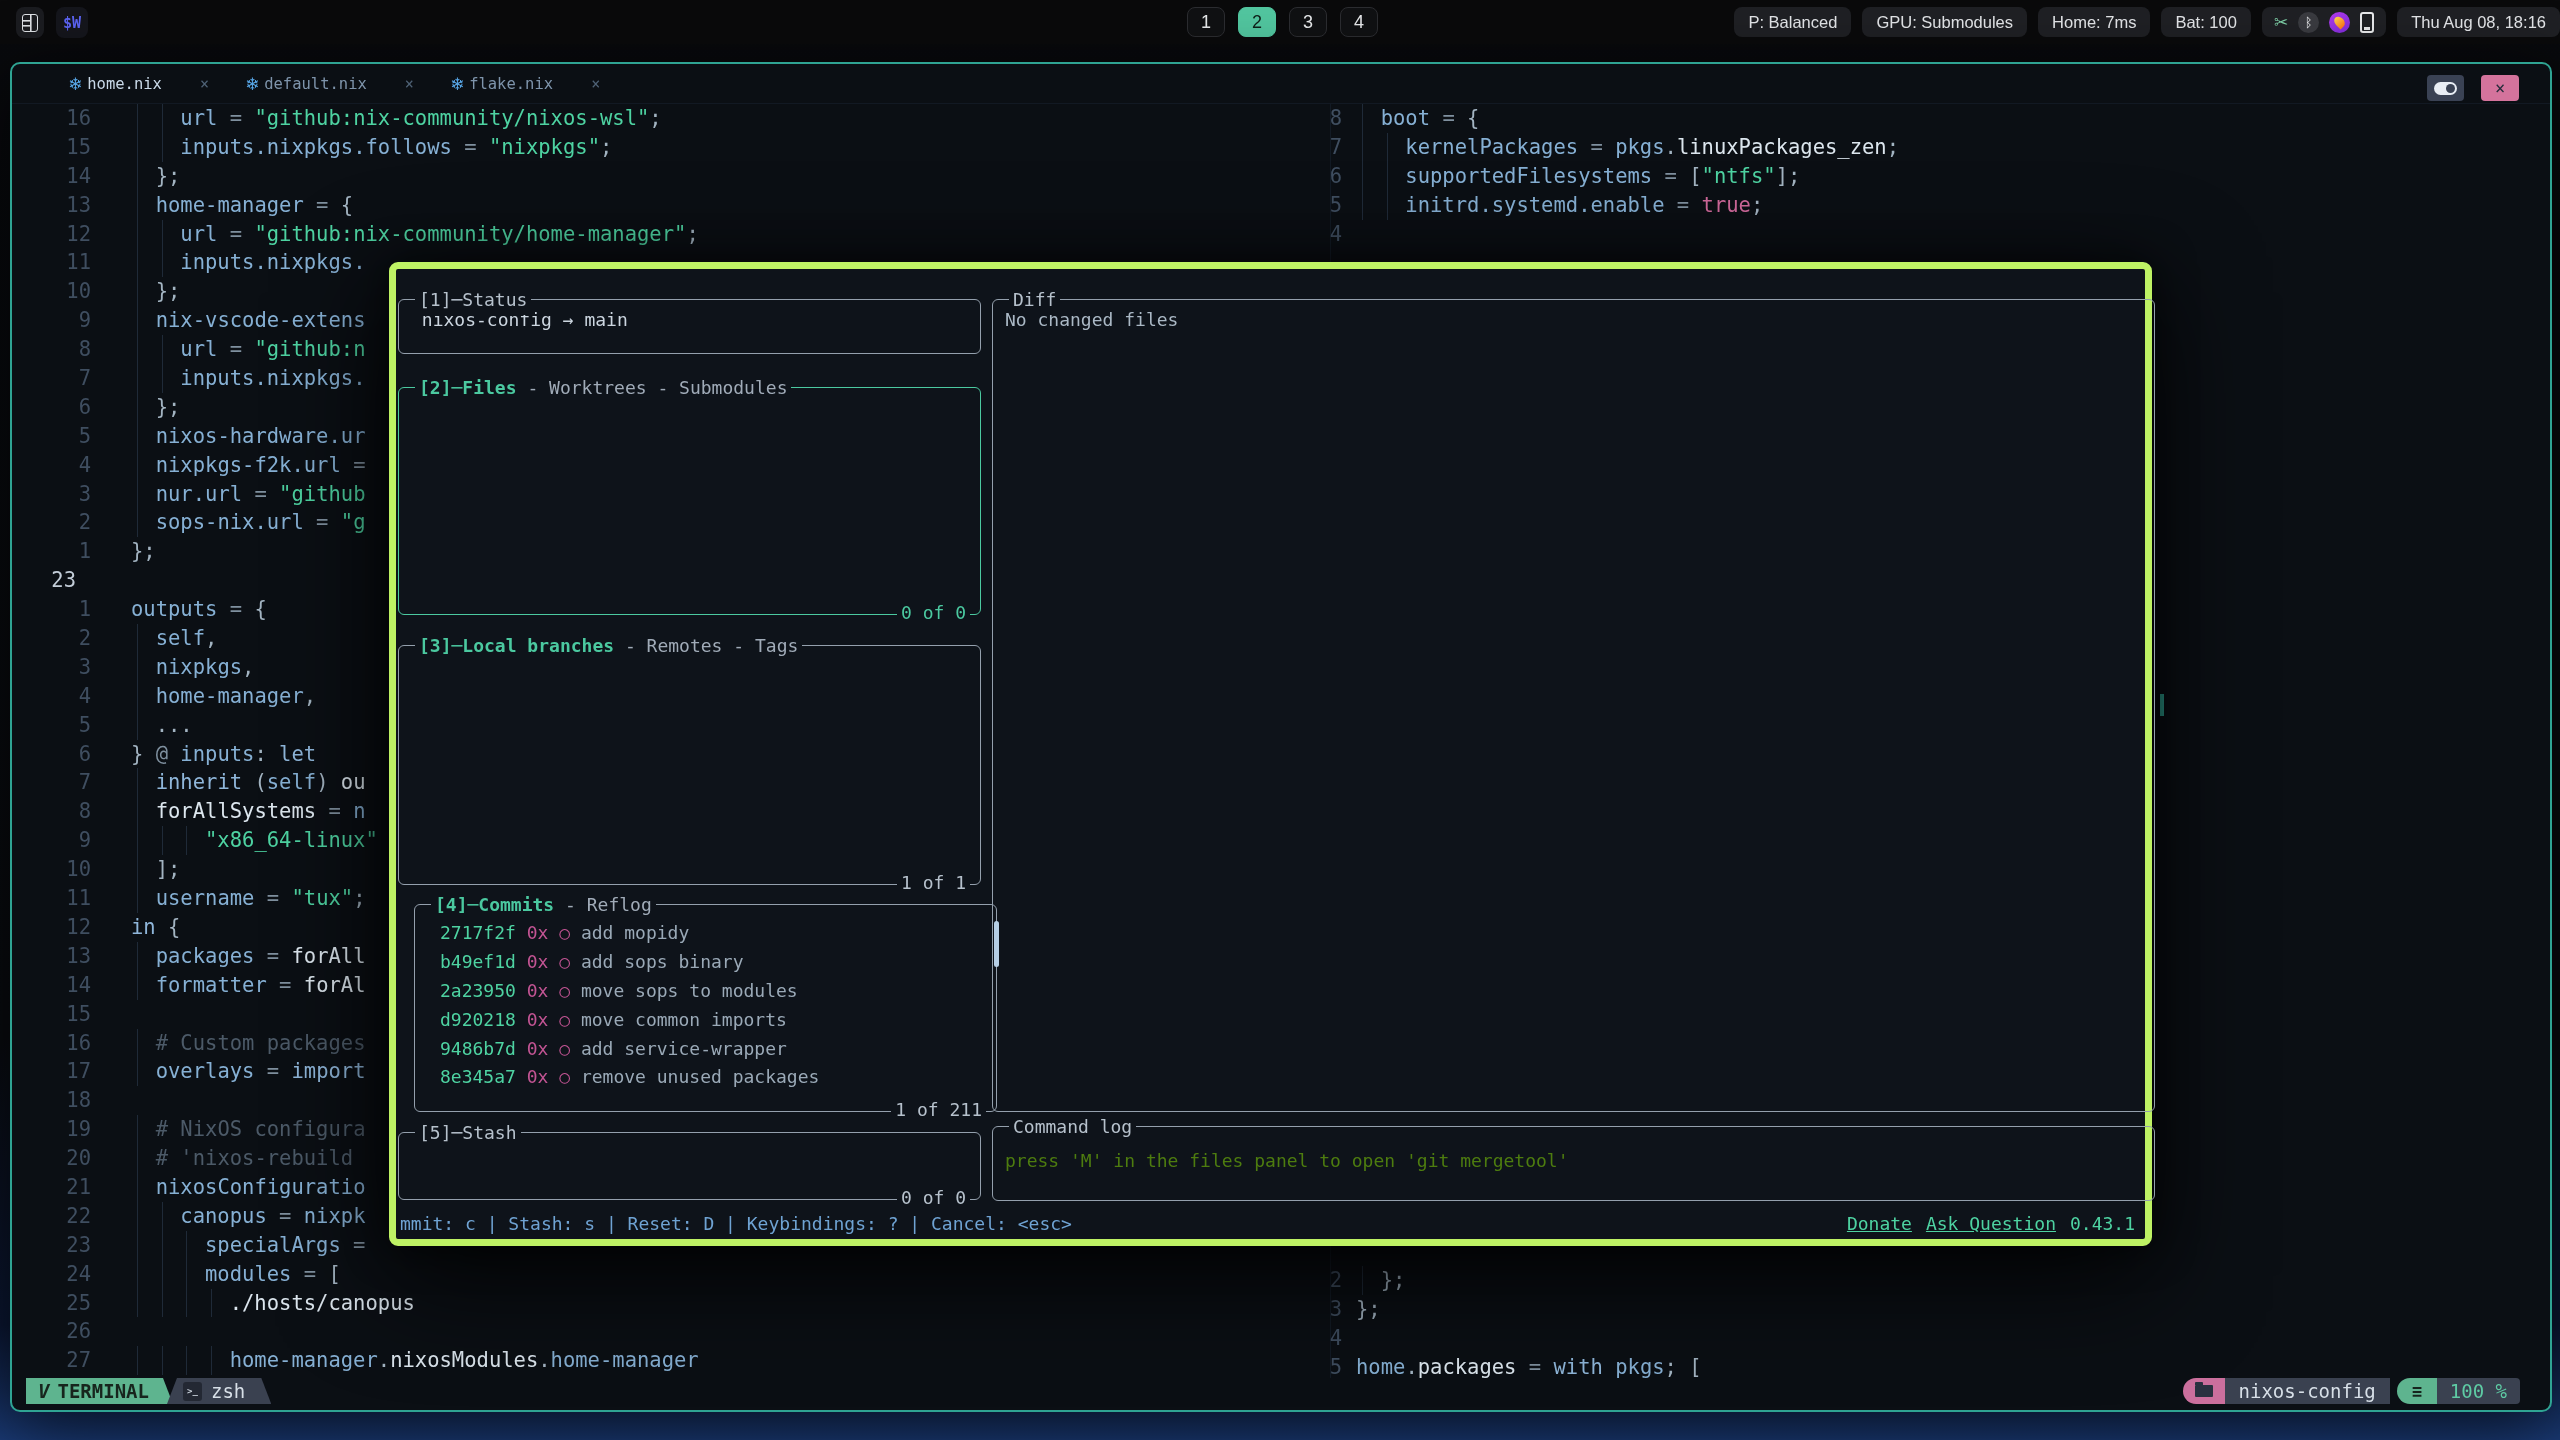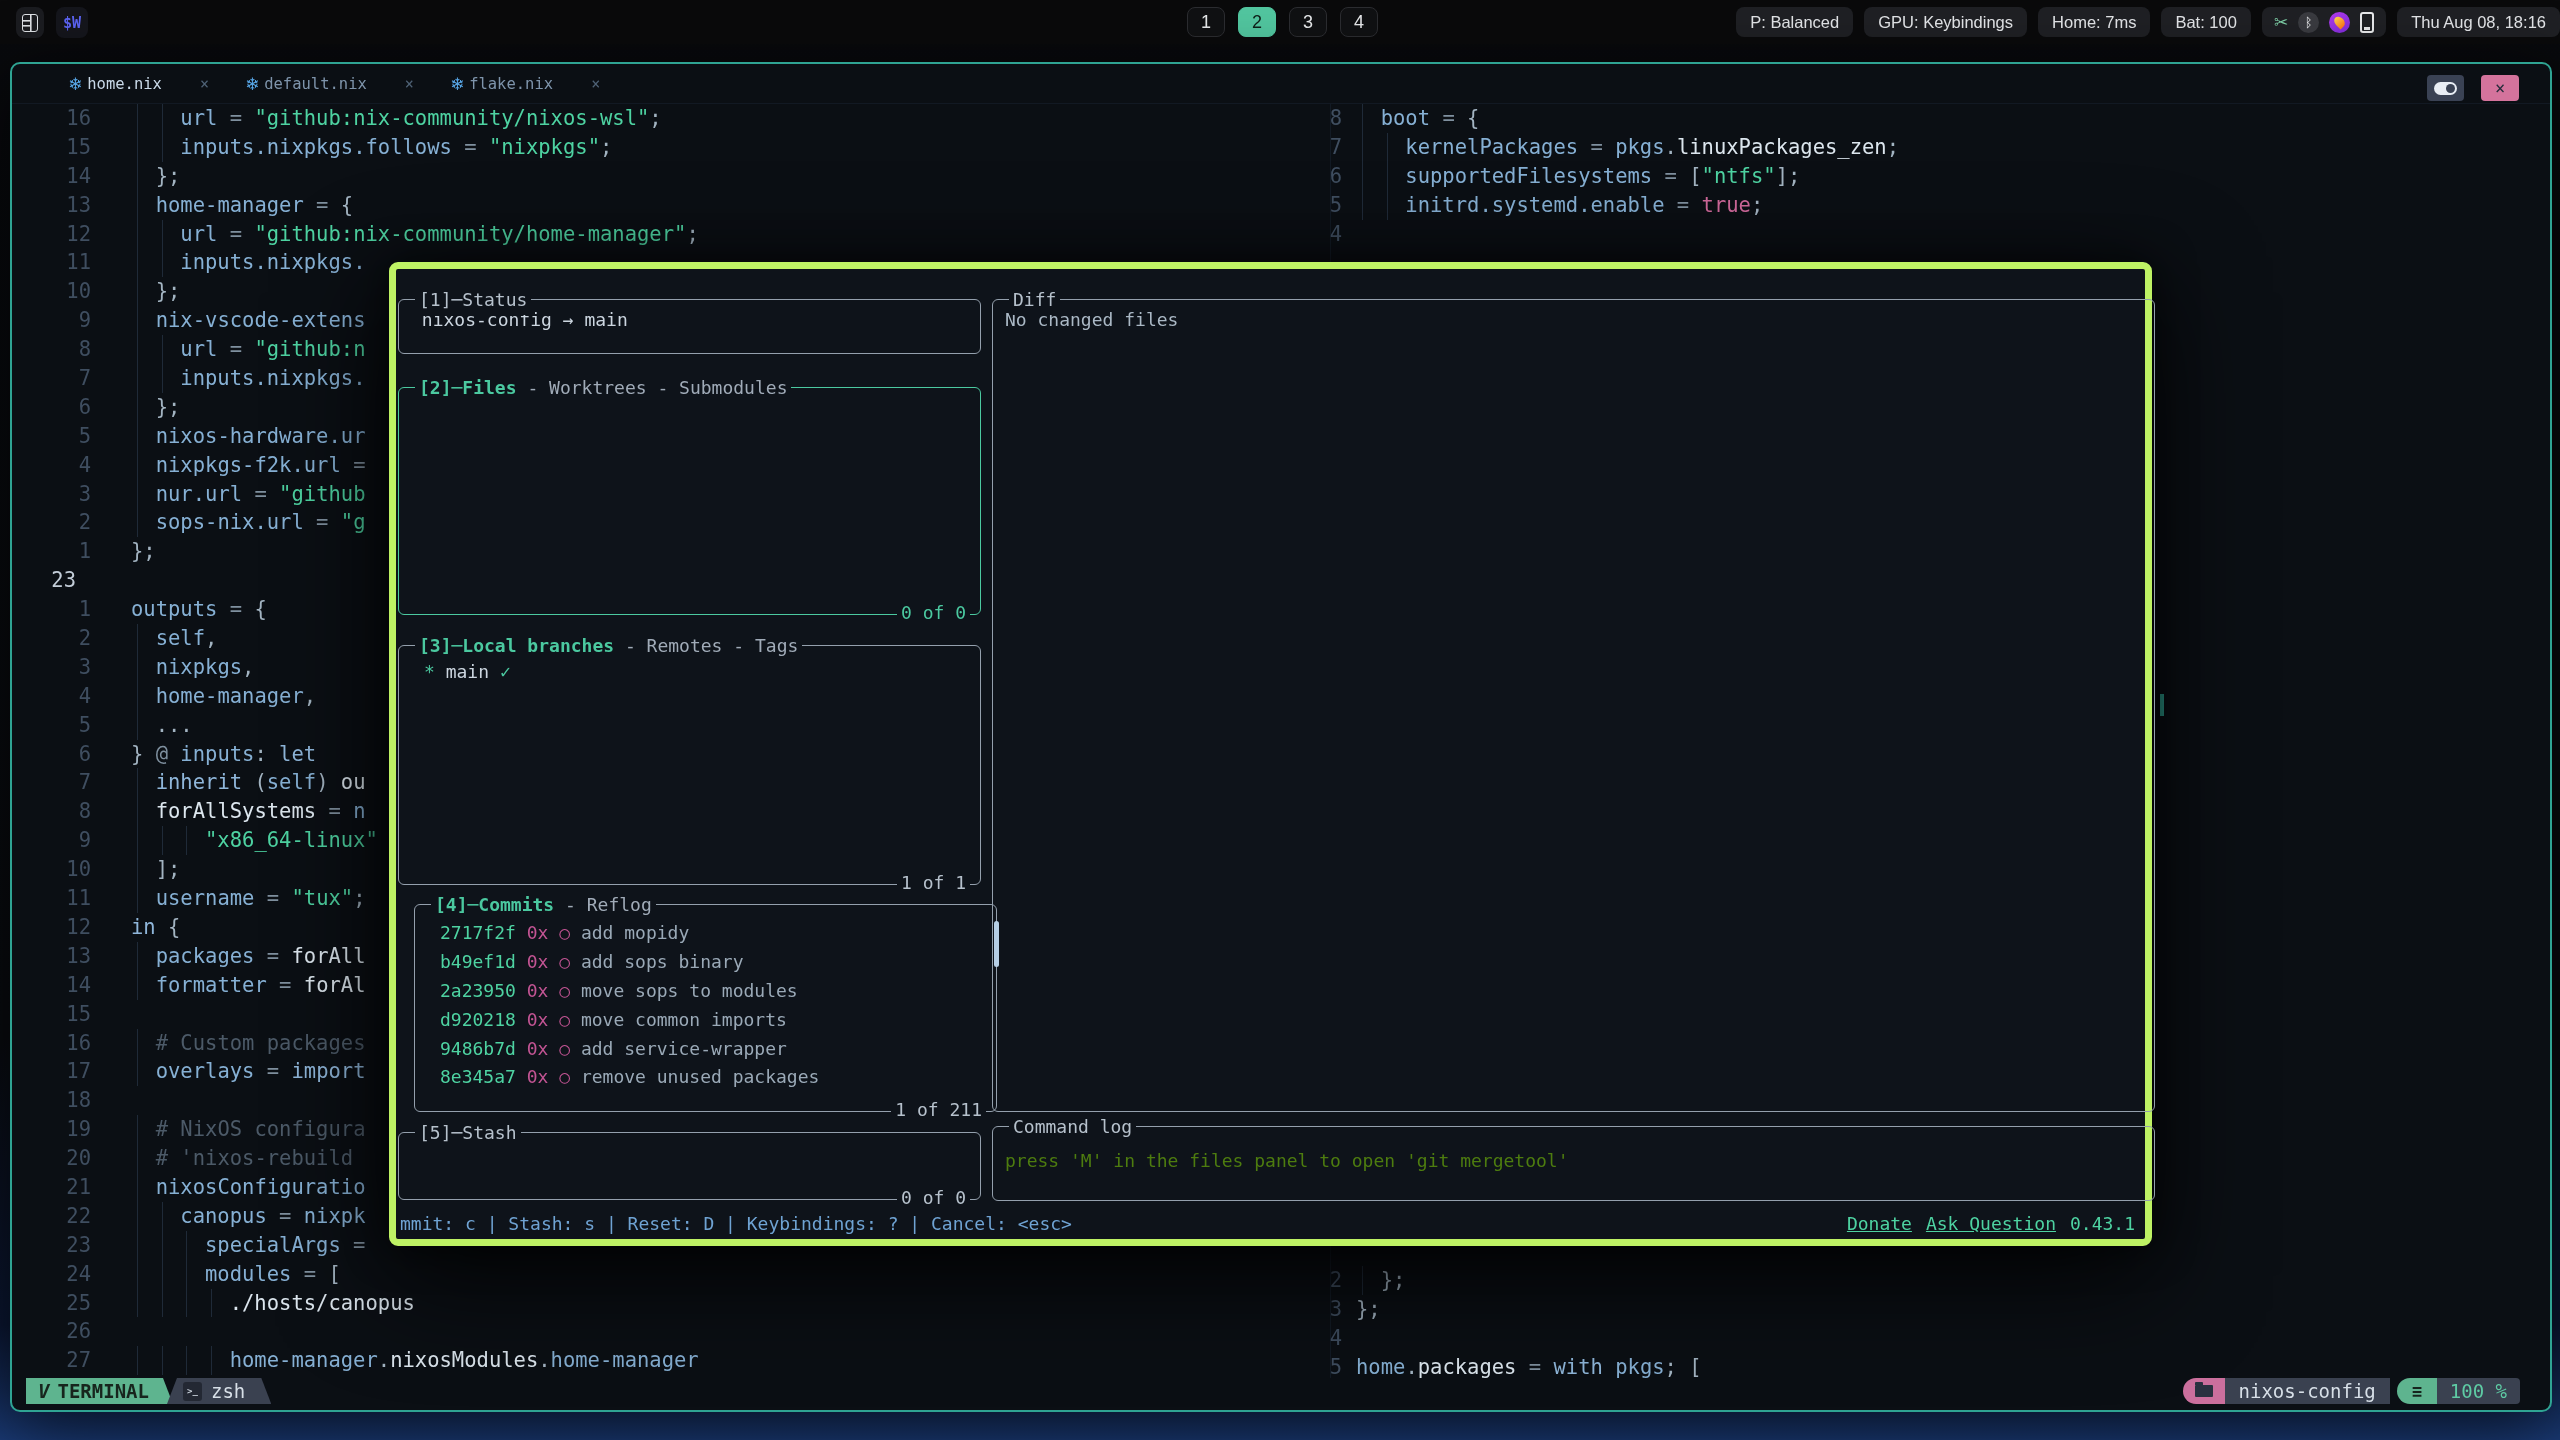--- a/index.html
+++ b/index.html
@@ -153,21 +153,21 @@
   <div class="tb-icon tb-badge">$W</div>
   <div class="ws" id="ws-row">
       <div class="ws-btn">1</div>
       <div class="ws-btn active">2</div>
       <div class="ws-btn">3</div>
       <div class="ws-btn">4</div>
     </div>
   <div class="tb-right">
     <span id="pill-row" style="display:flex;gap:11px">
         <span class="pill">P: Balanced</span>
-        <span class="pill">GPU: Keybindings</span>
+        <span class="pill">GPU: Submodules</span>
         <span class="pill">Home: 7ms</span>
         <span class="pill">Bat: 100</span>
       </span>
     <span class="pill tray">
       <span class="tray-scissors">✂</span>
       <span class="tray-circ bt">ᛒ</span>
       <span class="tray-circ flame-bg">
           <span class="flame"></span>
         </span>
       <span class="phone"></span>
@@ -200,21 +200,20 @@
       <div class="pnl-body"> nixos-config → main</div>
     </div>
 
     <div class="pnl focus" id="p-files">
       <span class="pnl-title" id="t-files"><span class="tt-green">[2]─Files</span><span class="tt-rest"> - Worktrees - Submodules</span></span>
       <span class="pnl-count">0 of 0</span>
     </div>
 
     <div class="pnl" id="p-branches">
       <span class="pnl-title" id="t-branches"><span class="tt-green">[3]─Local branches</span><span class="tt-rest"> - Remotes - Tags</span></span>
-      <div class="pnl-body"><span class="b-star">*</span> <span class="b-name">main</span> <span class="b-check">✓</span></div>
       <span class="pnl-count">1 of 1</span>
     </div>
 
     <div class="pnl" id="p-commits">
       <span class="pnl-title" id="t-commits"><span class="tt-green">[4]─Commits</span><span class="tt-rest"> - Reflog</span></span>
       <div class="pnl-body" id="commit-list"><div class="commit-row"><span class="c-hash">2717f2f</span><span> </span><span class="c-tag">0x</span><span> </span><span class="c-circ">○</span><span> </span><span class="c-msg">add mopidy</span></div><div class="commit-row"><span class="c-hash">b49ef1d</span><span> </span><span class="c-tag">0x</span><span> </span><span class="c-circ">○</span><span> </span><span class="c-msg">add sops binary</span></div><div class="commit-row"><span class="c-hash">2a23950</span><span> </span><span class="c-tag">0x</span><span> </span><span class="c-circ">○</span><span> </span><span class="c-msg">move sops to modules</span></div><div class="commit-row"><span class="c-hash">d920218</span><span> </span><span class="c-tag">0x</span><span> </span><span class="c-circ">○</span><span> </span><span class="c-msg">move common imports</span></div><div class="commit-row"><span class="c-hash">9486b7d</span><span> </span><span class="c-tag">0x</span><span> </span><span class="c-circ">○</span><span> </span><span class="c-msg">add service-wrapper</span></div><div class="commit-row"><span class="c-hash">8e345a7</span><span> </span><span class="c-tag">0x</span><span> </span><span class="c-circ">○</span><span> </span><span class="c-msg">remove unused packages</span></div></div>
       <span class="thumb"></span>
       <span class="pnl-count">1 of 211</span>
     </div>
 

